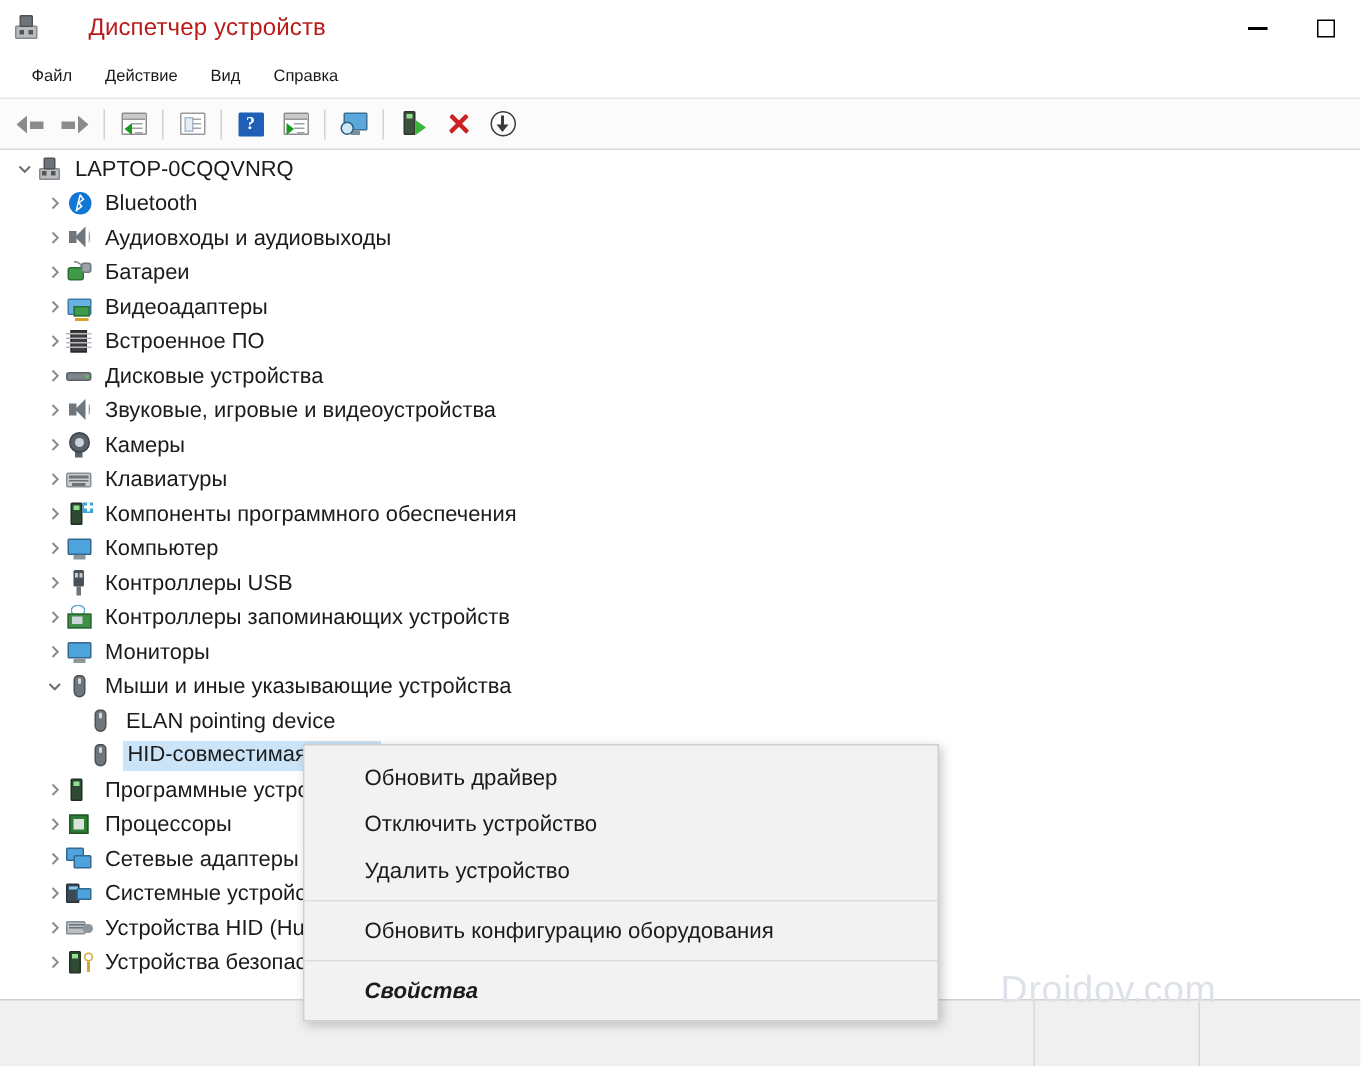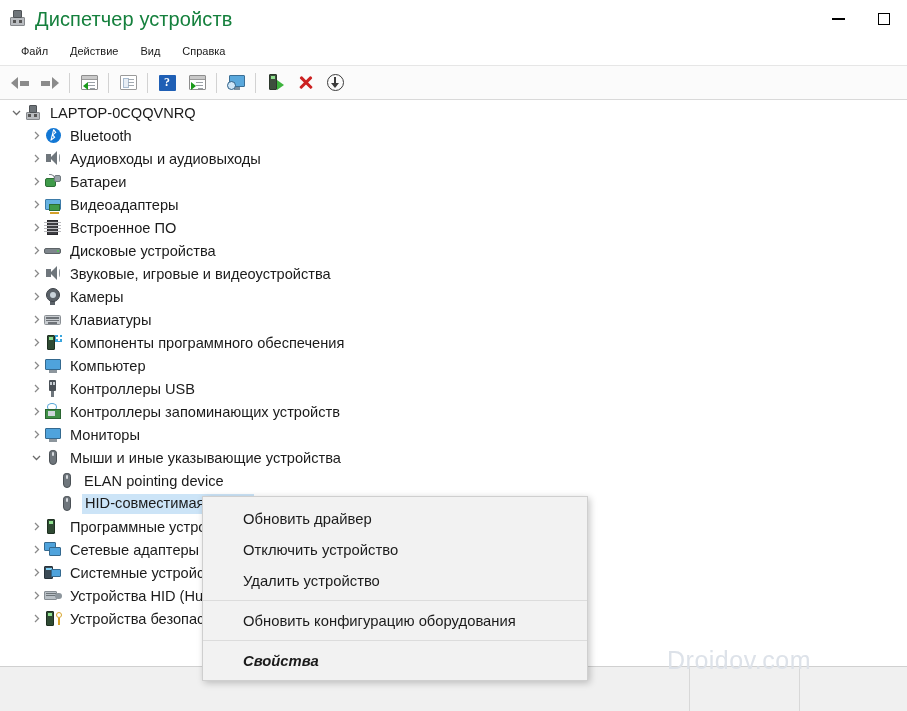--- a/index.html
+++ b/index.html
@@ -30,23 +30,24 @@
     position:absolute; left:1px; top:7px; width:15px; height:9px;
     background:#b9bcc0; border:1px solid #86898d; border-radius:1px;
   }
   .pcicon-scr {
     position:absolute; left:4px; top:0px; width:9px; height:8px;
     background:#6e7479; border:1px solid #4e5256; border-radius:1px;
   }
   .pcicon-d1 { position:absolute; left:4px; top:10px; width:3px;height:3px;background:#555; }
   .pcicon-d2 { position:absolute; left:10px; top:10px; width:3px;height:3px;background:#555; }
   #titlebar .title-text {
-    font-size: 20px;
-    color: #15803d;
+    font-size: 16px;
+    color: #b91c1c;
     letter-spacing: 0.1px;
+    margin-left: 24px;
   }
   .winbtns { position:absolute; right:0; top:0; height:38px; display:flex; }
   .winbtn {
     width: 46px; height: 38px;
     display:flex; align-items:center; justify-content:center;
     background: transparent;
   }
   .minglyph { width:13px; height:1.6px; background:#000; }
   .maxglyph { width:12px; height:12px; border:1.7px solid #000; }
 
@@ -238,21 +239,21 @@
 
   .ic-sec .tower { position:absolute; left:2px;top:1px;width:8px;height:15px;background:#2f4a33;border:1px solid #1e3021;border-radius:1px;}
   .ic-sec .led { position:absolute; left:4px;top:3px;width:4px;height:3px;background:#8fe08f;}
   .ic-sec .key { position:absolute; right:0px;top:2px;width:6px;height:6px;border:1.6px solid #d8a52c;border-radius:50%;}
   .ic-sec .keyst{ position:absolute; right:2px;top:8px;width:1.8px;height:7px;background:#d8a52c;}
 
   
   #ctxmenu {
     position:absolute;
     left:202px; top:496px;
-    width:386px;
+    width:424px;
     background:#f2f2f2;
     border:1px solid #cfcfcf;
     box-shadow: 2px 2px 7px rgba(0,0,0,0.22);
     padding: 6px 0 4px 0;
     z-index: 50;
   }
   .ctxitem {
     height: 31px;
     display:flex; align-items:center;
     padding-left: 40px;
@@ -636,20 +637,32 @@
           <path d="M3 1 L6.5 4.5 L3 8" fill="none" stroke="#8a8a8a" stroke-width="1.3"></path>
         </svg>
       </span>
     <span class="ticon ic-sw">
         <i class="tower"></i>
         <i class="led"></i>
       </span>
     <span class="lbl">Программные устройства</span>
   </div>
 
+  <div class="trow d1">
+    <span class="chev">
+        <svg width="9" height="9" viewBox="0 0 9 9">
+          <path d="M3 1 L6.5 4.5 L3 8" fill="none" stroke="#8a8a8a" stroke-width="1.3"></path>
+        </svg>
+      </span>
+    <span class="ticon ic-proc">
+        <i class="chip"></i>
+        <i class="inner"></i>
+      </span>
+    <span class="lbl">Процессоры</span>
+  </div>
 
   <div class="trow d1">
     <span class="chev">
         <svg width="9" height="9" viewBox="0 0 9 9">
           <path d="M3 1 L6.5 4.5 L3 8" fill="none" stroke="#8a8a8a" stroke-width="1.3"></path>
         </svg>
       </span>
     <span class="ticon ic-net">
         <i class="m1"></i>
         <i class="m2"></i>

